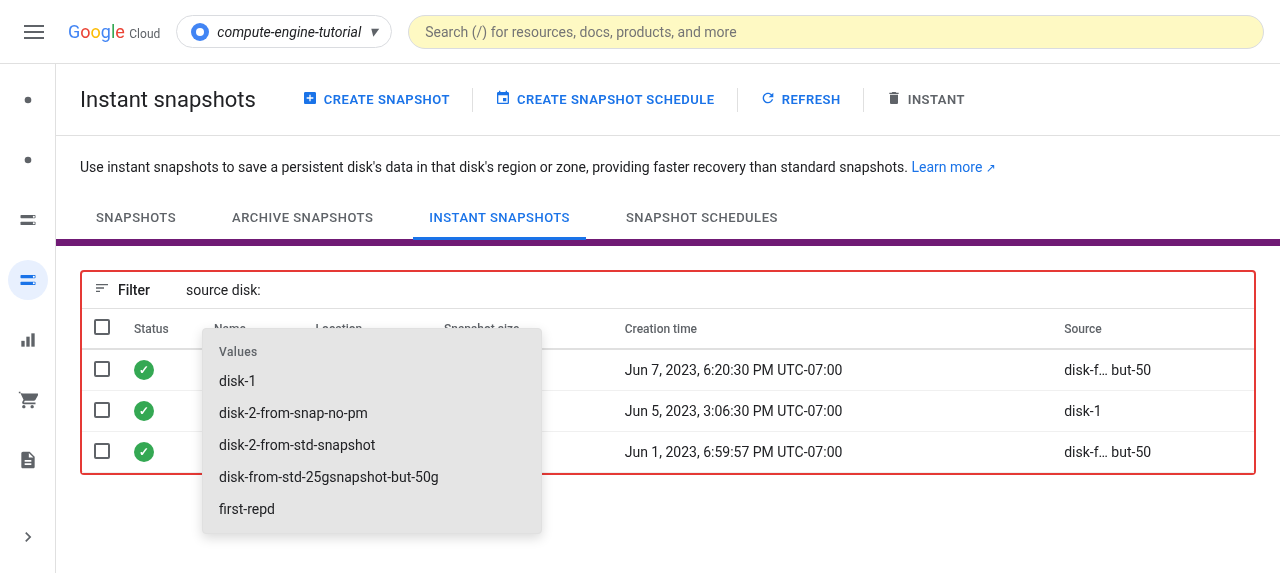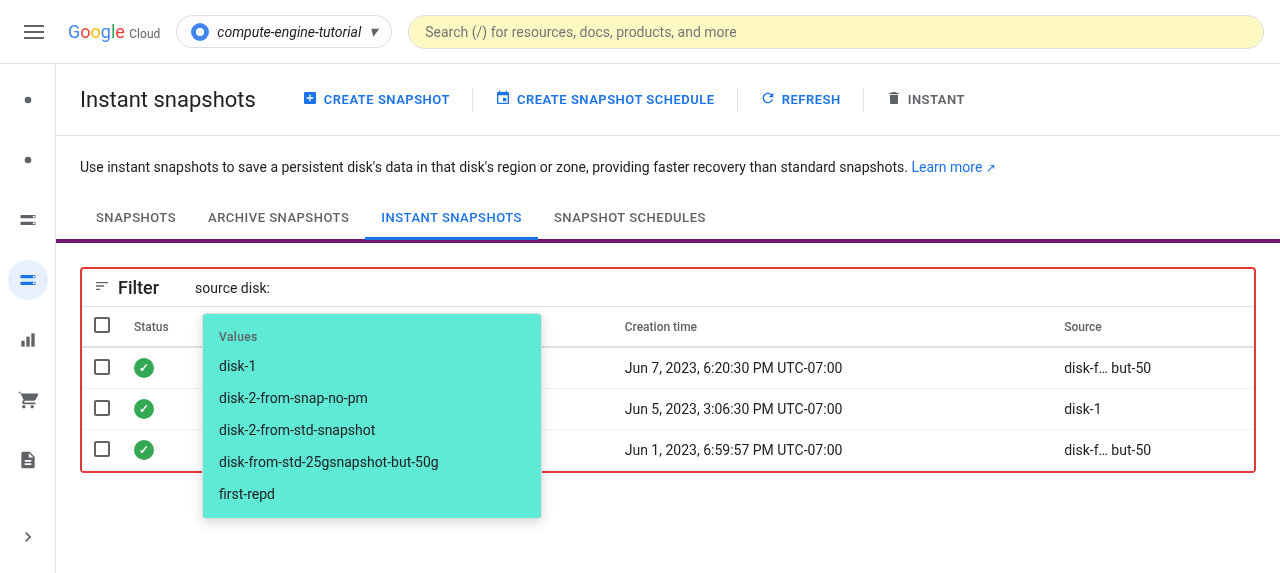--- a/index.html
+++ b/index.html
@@ -81,40 +81,40 @@
     .header-btn-icon { font-size: 16px; }
     .header-btn-delete { color: #5f6368; }
     .divider-v { width: 1px; height: 24px; background: #e0e0e0; }
 
     
     .description { padding: 20px 24px; font-size: 14px; color: #202124; line-height: 1.6; }
     .description a { color: #1a73e8; text-decoration: none; }
     .external-link { font-size: 12px; vertical-align: middle; }
 
     
-    .tabs { display: flex; border-bottom: 4px solid #701a75; padding: 0 24px; }
+    .tabs { display: flex; border-bottom: 7px solid #701a75; padding: 0 24px; gap: 24px; }
     .tab {
       padding: 12px 16px; font-size: 13px; font-weight: 500;
       color: #5f6368; cursor: pointer; letter-spacing: 0.5px;
       border-bottom: 3px solid transparent; margin-bottom: -1px;
       white-space: nowrap;
     }
     .tab.active { color: #1a73e8; border-bottom: 3px solid #1a73e8; }
 
     
     .table-area { padding: 16px 24px; position: relative; }
     .filter-icon { color: #5f6368; font-size: 16px; }
-    .filter-label { font-size: 18px; font-weight: 500; color: #202124; }
+    .filter-label { font-size: 14px; font-weight: 500; color: #202124; }
     .filter-input { border: none; outline: none; font-size: 14px; color: #202124; flex: 1; margin-left: 28px; }
 
     
     .dropdown {
       position: absolute;
-      top: 44px; left: 120px;
-      background: #5eead4;
+      top: 56px; left: 120px;
+      background: #e5e5e5;
       border: 1px solid #e0e0e0;
       border-radius: 4px;
       box-shadow: 0 4px 12px rgba(0,0,0,0.15);
       z-index: 100;
       min-width: 340px;
       padding: 8px 0;
     }
     .dropdown-header {
       padding: 8px 16px 6px; font-size: 12px; font-weight: 500;
       color: #5f6368; letter-spacing: 0.4px;

